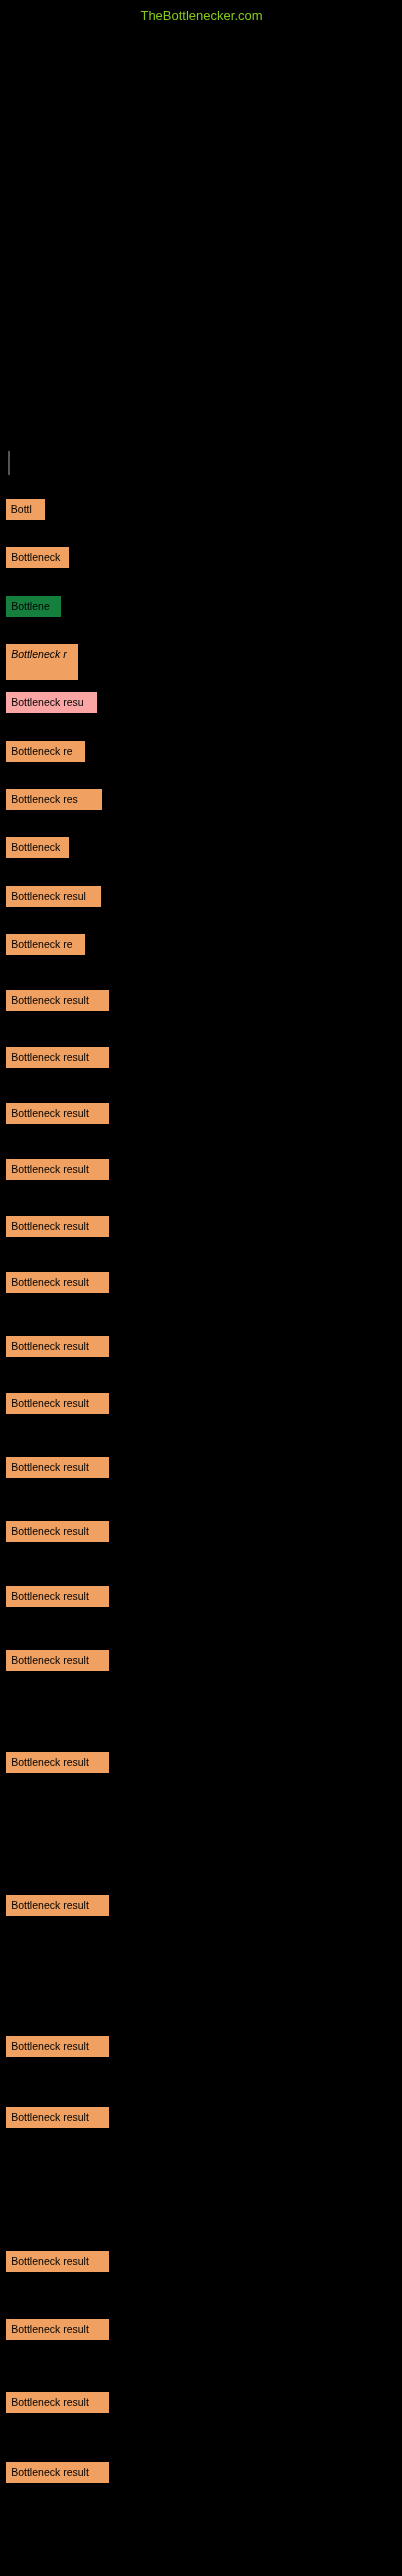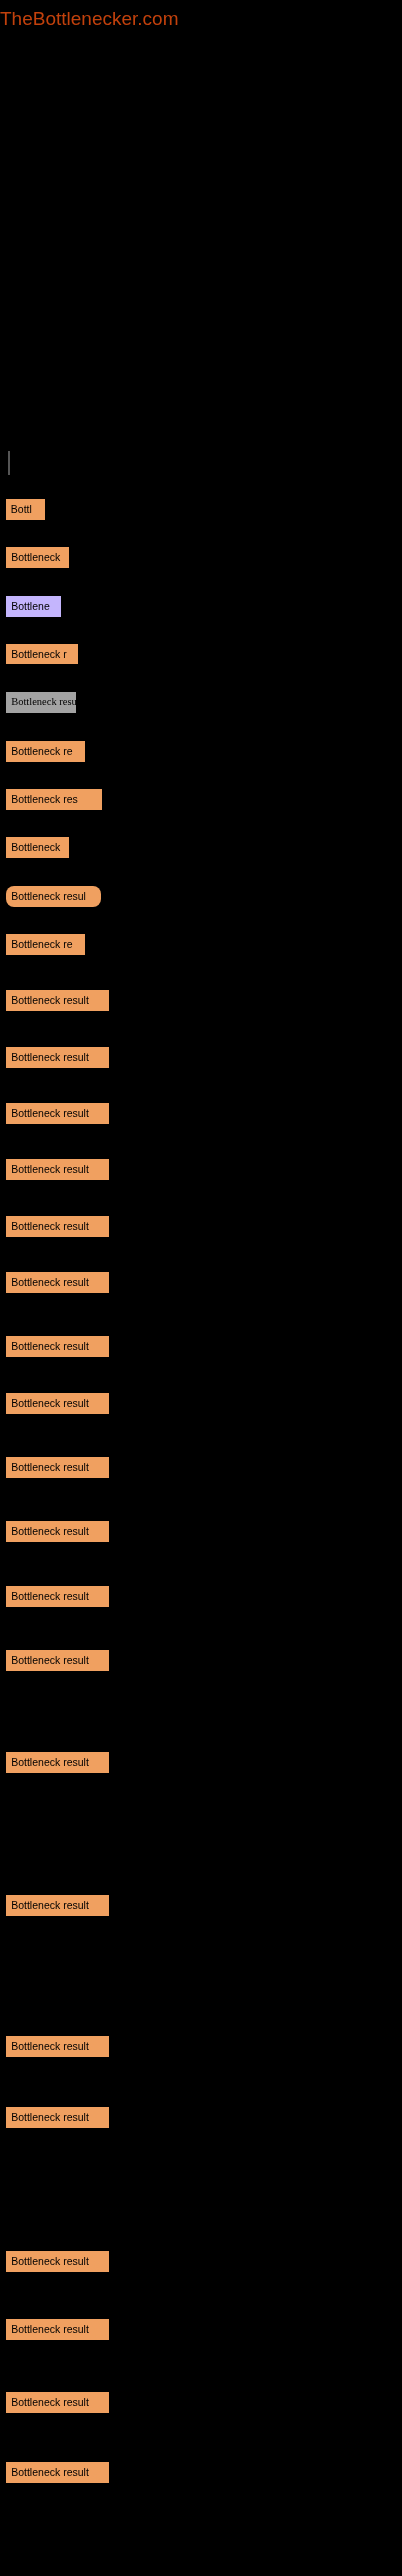--- a/index.html
+++ b/index.html
@@ -8,22 +8,23 @@
       box-sizing: border-box;
     }
     body {
       background-color: #000000;
       width: 403px;
       min-height: 2576px;
       font-family: Arial, sans-serif;
       position: relative;
     }
     .site-title {
-      color: #c2410c;
-      font-size: 19px;
+      color: #84cc16;
+      font-size: 13px;
+      text-align: center;
       padding-top: 8px;
       padding-bottom: 8px;
     }
     .vertical-line {
       position: absolute;
       left: 8px;
       top: 451px;
       width: 1.6px;
       height: 24px;
       background-color: #555;
@@ -32,27 +33,27 @@
 </head>
 <body>
 
 <div class="site-title">TheBottlenecker.com</div>
 
 <div class="vertical-line"></div>
 
 <div id="bars-wrapper">
     <div style="position: absolute; left: 6px; top: 499px; background-color: rgb(240, 160, 96); color: rgb(0, 0, 0); font-size: 10.5px; padding: 3.2px 4.8px; width: 39px; overflow: hidden; white-space: nowrap; height: 21px; line-height: 14.5px;">Bottl</div>
     <div style="position: absolute; left: 6.4px; top: 547px; background-color: rgb(240, 160, 96); color: rgb(0, 0, 0); font-size: 10.5px; padding: 3.2px 4.8px; width: 63px; overflow: hidden; white-space: nowrap; height: 21px; line-height: 14.5px;">Bottleneck</div>
-    <div style="position: absolute; left: 6.4px; top: 596px; background-color: #c4b5fd; color: rgb(0, 0, 0); font-size: 10.5px; padding: 3.2px 4.8px; width: 55px; overflow: hidden; white-space: nowrap; height: 21px; line-height: 14.5px;">Bottlene</div>
-    <div style="position: absolute; left: 6.4px; top: 644px; background-color: rgb(240, 160, 96); color: rgb(0, 0, 0); font-size: 10.5px; padding: 3.2px 4.8px; width: 72px; overflow: hidden; white-space: nowrap; height: 20px; line-height: 14.5px;">Bottleneck r</div>
-    <div style="position: absolute; left: 6.4px; top: 692px; background-color: #a3a3a3; color: rgb(0, 0, 0); font-size: 10.5px; padding: 3.2px 4.8px; width: 70px; overflow: hidden; white-space: nowrap; height: 21px; line-height: 14.5px; font-family: Liberation Serif, serif;">Bottleneck resu</div>
+    <div style="position: absolute; left: 6.4px; top: 596px; background-color: #15803d; color: rgb(0, 0, 0); font-size: 10.5px; padding: 3.2px 4.8px; width: 55px; overflow: hidden; white-space: nowrap; height: 21px; line-height: 14.5px;">Bottlene</div>
+    <div style="position: absolute; left: 6.4px; top: 644px; background-color: rgb(240, 160, 96); color: rgb(0, 0, 0); font-size: 10.5px; padding: 3.2px 4.8px; width: 72px; overflow: hidden; white-space: nowrap; height: 36px; line-height: 14.5px; font-style: italic;">Bottleneck r</div>
+    <div style="position: absolute; left: 6.4px; top: 692px; background-color: #fca5a5; color: rgb(0, 0, 0); font-size: 10.5px; padding: 3.2px 4.8px; width: 91px; overflow: hidden; white-space: nowrap; height: 21px; line-height: 14.5px;">Bottleneck resu</div>
     <div style="position: absolute; left: 6.4px; top: 741px; background-color: rgb(240, 160, 96); color: rgb(0, 0, 0); font-size: 10.5px; padding: 3.2px 4.8px; width: 79px; overflow: hidden; white-space: nowrap; height: 21px; line-height: 14.5px;">Bottleneck re</div>
     <div style="position: absolute; left: 6.4px; top: 789px; background-color: rgb(240, 160, 96); color: rgb(0, 0, 0); font-size: 10.5px; padding: 3.2px 4.8px; width: 96px; overflow: hidden; white-space: nowrap; height: 21px; line-height: 14.5px;">Bottleneck res</div>
     <div style="position: absolute; left: 6.4px; top: 837px; background-color: rgb(240, 160, 96); color: rgb(0, 0, 0); font-size: 10.5px; padding: 3.2px 4.8px; width: 63px; overflow: hidden; white-space: nowrap; height: 21px; line-height: 14.5px;">Bottleneck</div>
-    <div style="position: absolute; left: 6.4px; top: 886px; background-color: rgb(240, 160, 96); color: rgb(0, 0, 0); font-size: 10.5px; padding: 3.2px 4.8px; width: 95px; overflow: hidden; white-space: nowrap; height: 21px; line-height: 14.5px; border-radius: 8px;">Bottleneck resul</div>
+    <div style="position: absolute; left: 6.4px; top: 886px; background-color: rgb(240, 160, 96); color: rgb(0, 0, 0); font-size: 10.5px; padding: 3.2px 4.8px; width: 95px; overflow: hidden; white-space: nowrap; height: 21px; line-height: 14.5px;">Bottleneck resul</div>
     <div style="position: absolute; left: 6.4px; top: 934px; background-color: rgb(240, 160, 96); color: rgb(0, 0, 0); font-size: 10.5px; padding: 3.2px 4.8px; width: 79px; overflow: hidden; white-space: nowrap; height: 21px; line-height: 14.5px;">Bottleneck re</div>
     <div style="position: absolute; left: 6.4px; top: 990px; background-color: rgb(240, 160, 96); color: rgb(0, 0, 0); font-size: 10.5px; padding: 3.2px 4.8px; width: 103px; overflow: hidden; white-space: nowrap; height: 21px; line-height: 14.5px;">Bottleneck result</div>
     <div style="position: absolute; left: 6.4px; top: 1047px; background-color: rgb(240, 160, 96); color: rgb(0, 0, 0); font-size: 10.5px; padding: 3.2px 4.8px; width: 103px; overflow: hidden; white-space: nowrap; height: 21px; line-height: 14.5px;">Bottleneck result</div>
     <div style="position: absolute; left: 6.4px; top: 1103px; background-color: rgb(240, 160, 96); color: rgb(0, 0, 0); font-size: 10.5px; padding: 3.2px 4.8px; width: 103px; overflow: hidden; white-space: nowrap; height: 21px; line-height: 14.5px;">Bottleneck result</div>
     <div style="position: absolute; left: 6.4px; top: 1159px; background-color: rgb(240, 160, 96); color: rgb(0, 0, 0); font-size: 10.5px; padding: 3.2px 4.8px; width: 103px; overflow: hidden; white-space: nowrap; height: 21px; line-height: 14.5px;">Bottleneck result</div>
     <div style="position: absolute; left: 6.4px; top: 1216px; background-color: rgb(240, 160, 96); color: rgb(0, 0, 0); font-size: 10.5px; padding: 3.2px 4.8px; width: 103px; overflow: hidden; white-space: nowrap; height: 21px; line-height: 14.5px;">Bottleneck result</div>
     <div style="position: absolute; left: 6.4px; top: 1272px; background-color: rgb(240, 160, 96); color: rgb(0, 0, 0); font-size: 10.5px; padding: 3.2px 4.8px; width: 103px; overflow: hidden; white-space: nowrap; height: 21px; line-height: 14.5px;">Bottleneck result</div>
     <div style="position: absolute; left: 6.4px; top: 1336px; background-color: rgb(240, 160, 96); color: rgb(0, 0, 0); font-size: 10.5px; padding: 3.2px 4.8px; width: 103px; overflow: hidden; white-space: nowrap; height: 21px; line-height: 14.5px;">Bottleneck result</div>
     <div style="position: absolute; left: 6.4px; top: 1393px; background-color: rgb(240, 160, 96); color: rgb(0, 0, 0); font-size: 10.5px; padding: 3.2px 4.8px; width: 103px; overflow: hidden; white-space: nowrap; height: 21px; line-height: 14.5px;">Bottleneck result</div>
     <div style="position: absolute; left: 6.4px; top: 1457px; background-color: rgb(240, 160, 96); color: rgb(0, 0, 0); font-size: 10.5px; padding: 3.2px 4.8px; width: 103px; overflow: hidden; white-space: nowrap; height: 21px; line-height: 14.5px;">Bottleneck result</div>

